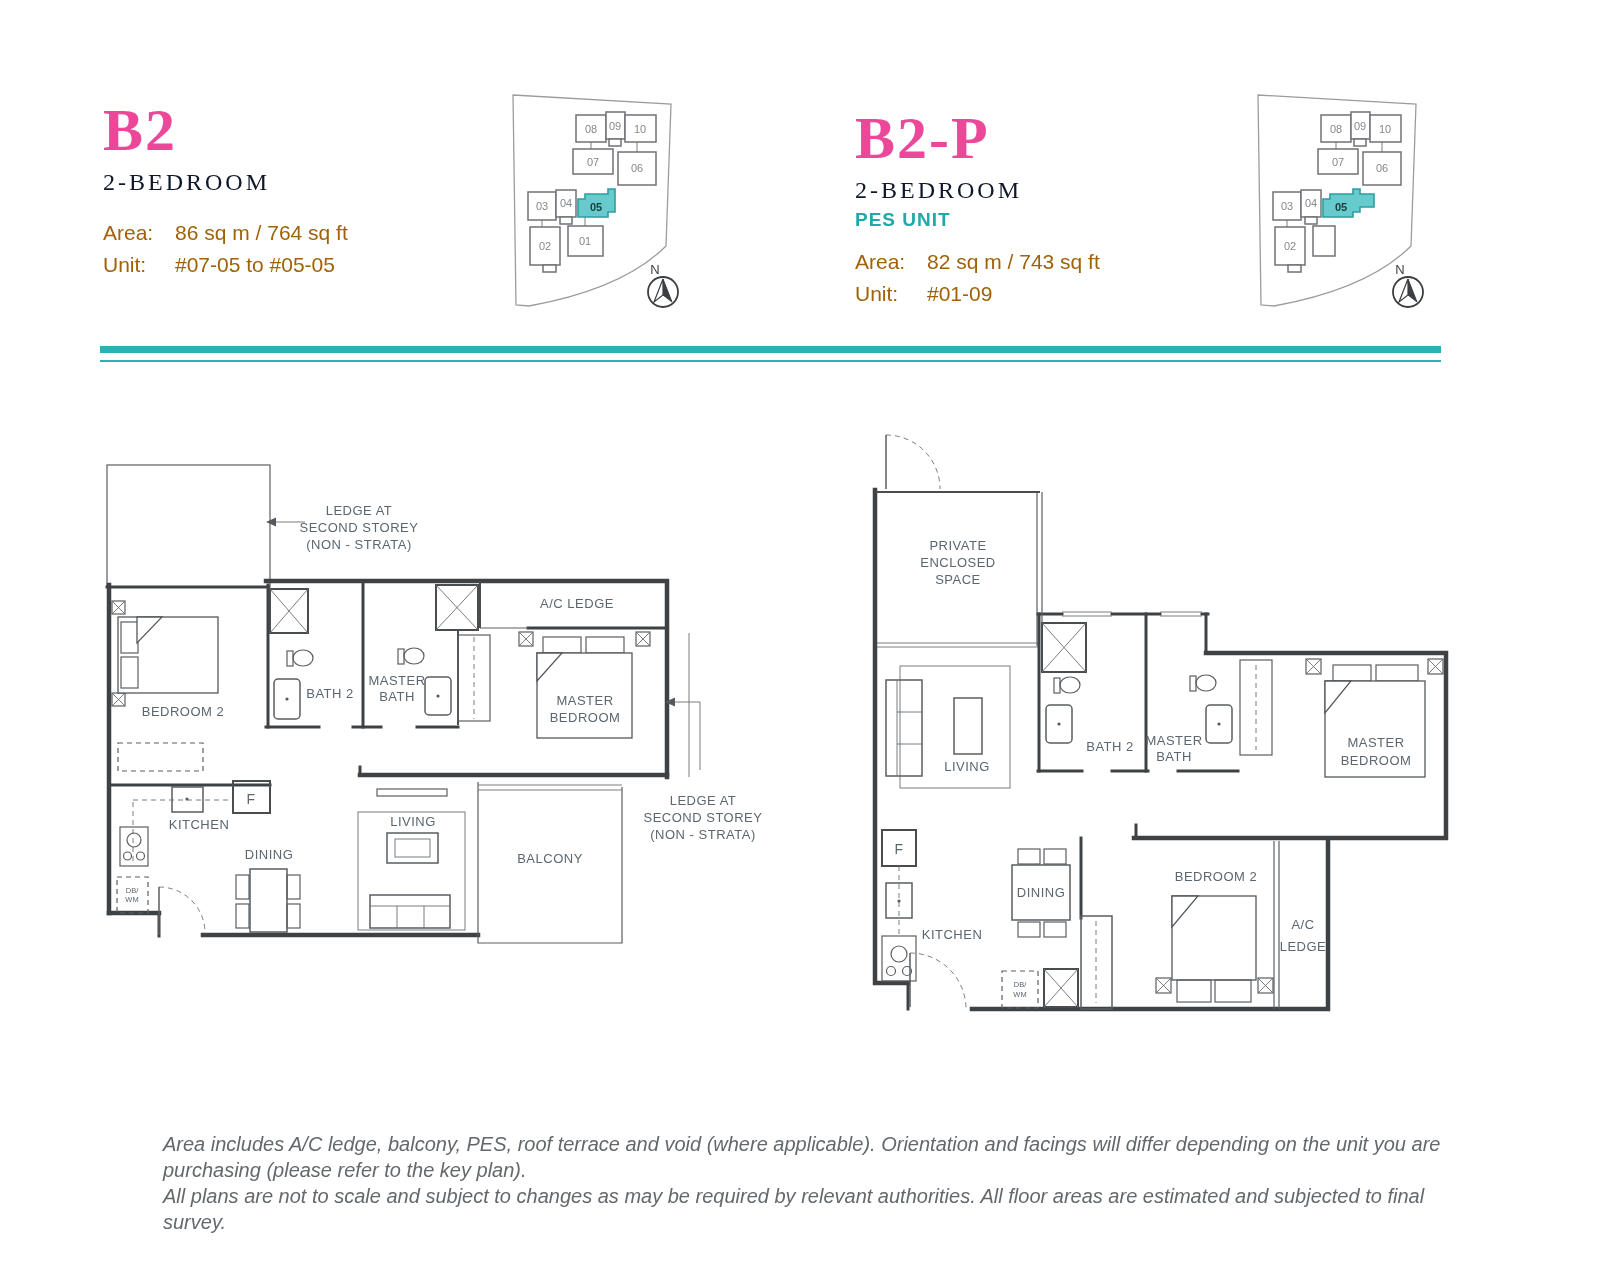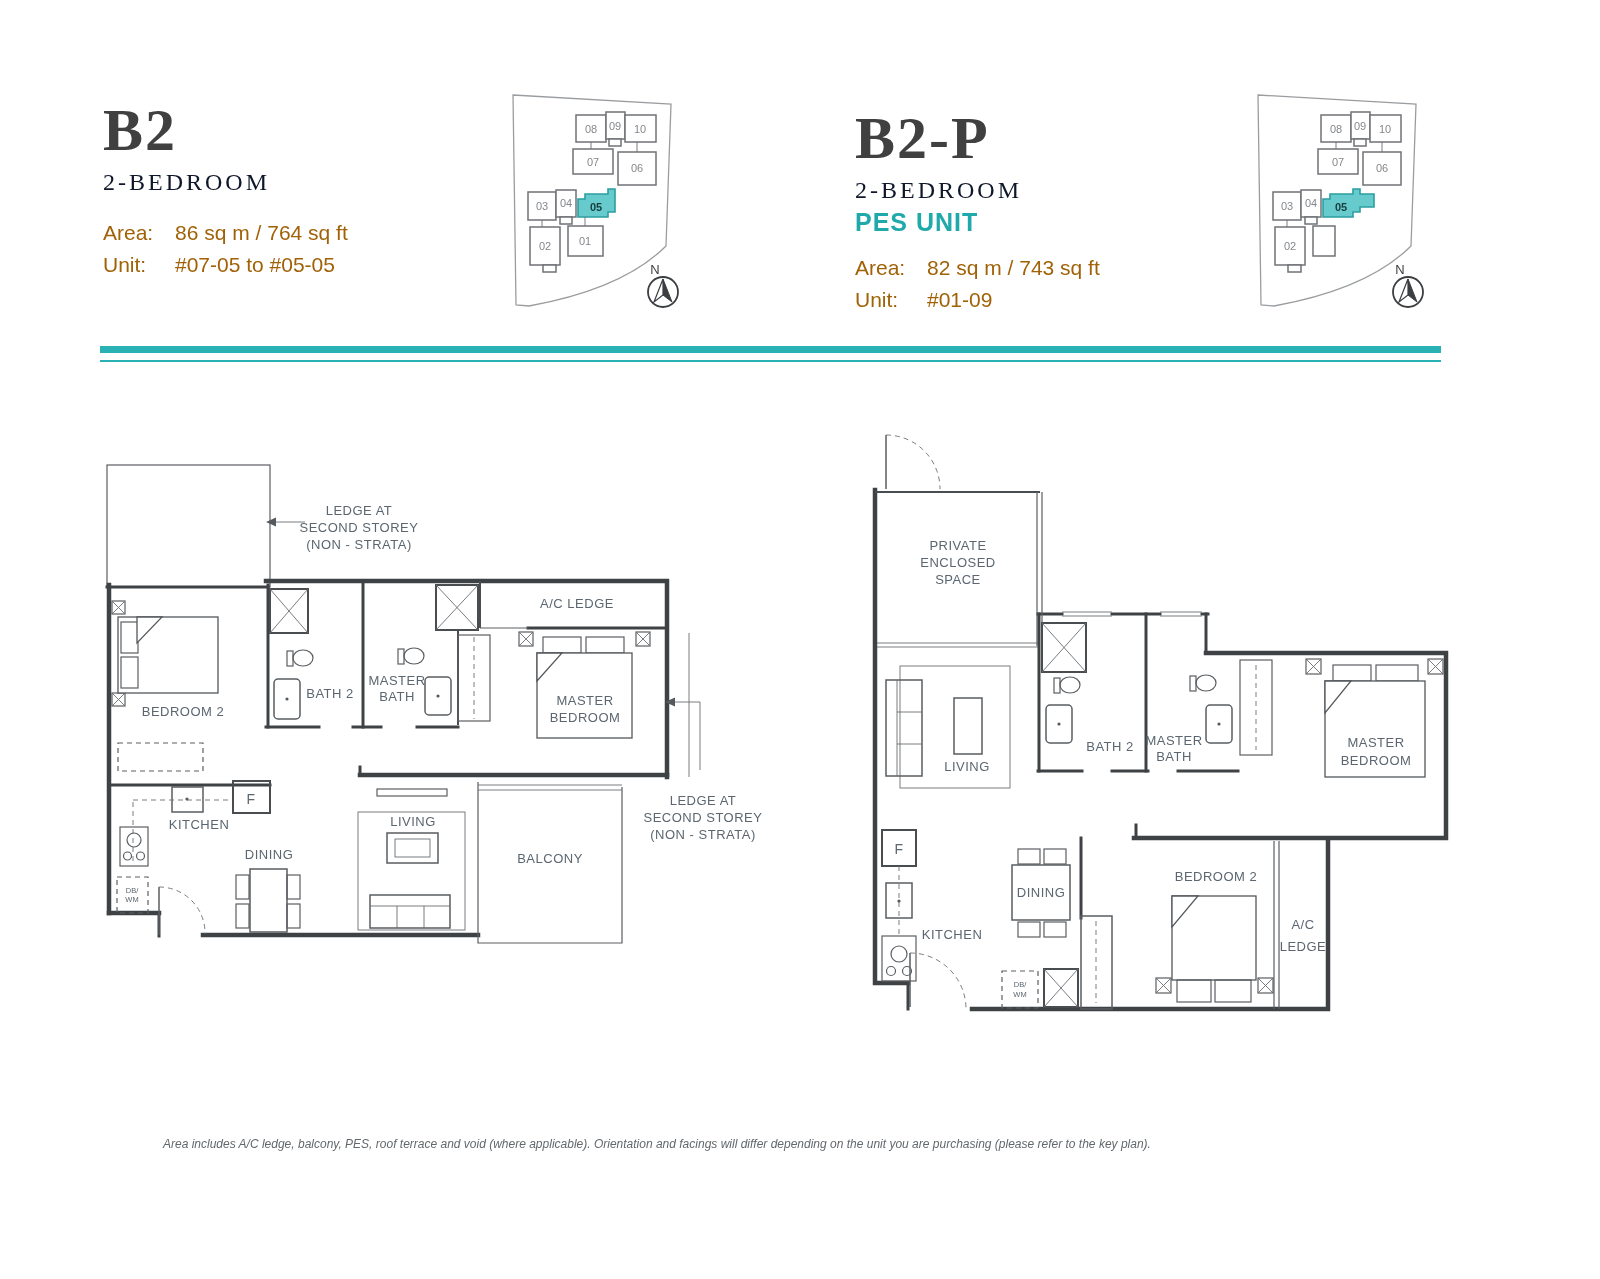--- a/index.html
+++ b/index.html
@@ -1,33 +1,33 @@
 <!DOCTYPE html>
 <html><head>
 <meta charset="utf-8">
 <style>
   html,body{margin:0;padding:0;background:#fff;}
   .page{position:relative;width:1600px;height:1279px;background:#ffffff;overflow:hidden;
         font-family:"Liberation Sans",sans-serif;color:#4b5054;}
   .abs{position:absolute;}
   
   .unit-code{font-family:"Liberation Serif",serif;font-weight:bold;font-size:60px;
-             color:#404040;letter-spacing:2px;line-height:1;}
+             color:#ec4899;letter-spacing:2px;line-height:1;}
   .unit-type{font-family:Liberation Serif, serif;font-size:24px;color:#0f172a;
              letter-spacing:3px;margin-top:10px;line-height:1;}
-  .unit-pes{font-family:"Liberation Sans",sans-serif;font-weight:bold;font-size:25px;
+  .unit-pes{font-family:"Liberation Sans",sans-serif;font-weight:bold;font-size:19px;
             color:#1fa9ab;letter-spacing:1px;margin-top:8px;line-height:1;}
   .specs{margin-top:26px;font-size:21px;color:#a16207;}
   .specs .row{display:flex;margin-bottom:7px;line-height:1.2;}
   .specs .lab{width:72px;}
   
   .divider-thick{position:absolute;left:100px;top:346px;width:1341px;height:7px;background:#2ab1b3;}
   .divider-thin{position:absolute;left:100px;top:360px;width:1341px;height:2px;background:#2ab1b3;}
   
-  .footer{position:absolute;left:163px;top:1131px;width:1285px;font-size:12px;
+  .footer{position:absolute;left:163px;top:1131px;width:1285px;font-size:20px;
           font-style:italic;color:#63686c;line-height:26px;}
   
   svg{display:block;}
   .w4{stroke:#3f4245;stroke-width:4.5;fill:none;stroke-linecap:square;}
   .w3{stroke:#3f4245;stroke-width:3;fill:none;stroke-linecap:square;}
   .w2{stroke:#4a4d50;stroke-width:2;fill:none;}
   .t{stroke:#5a5e62;stroke-width:1.2;fill:none;}
   .t15{stroke:#5a5e62;stroke-width:1.5;fill:none;}
   .t8{stroke:#6a6e72;stroke-width:0.9;fill:none;}
   .dash{stroke-dasharray:5 4;}
@@ -484,15 +484,16 @@
       <text class="lbl" x="388" y="468">BEDROOM 2</text>
       <text class="lbl" x="124" y="526">KITCHEN</text>
       <text class="lbl" x="213" y="484">DINING</text>
       <text class="lbl" x="475" y="516">A/C</text>
       <text class="lbl" x="475" y="538">LEDGE</text>
     </g>
   </svg>
 
   <div class="footer">
     <div>Area includes A/C ledge, balcony, PES, roof terrace and void (where applicable). Orientation and facings will differ depending on the unit you are purchasing (please refer to the key plan).</div>
+    <div>All plans are not to scale and subject to changes as may be required by relevant authorities. All floor areas are estimated and subjected to final survey.</div>
   </div>
 
 </div>
 
 </body></html>

